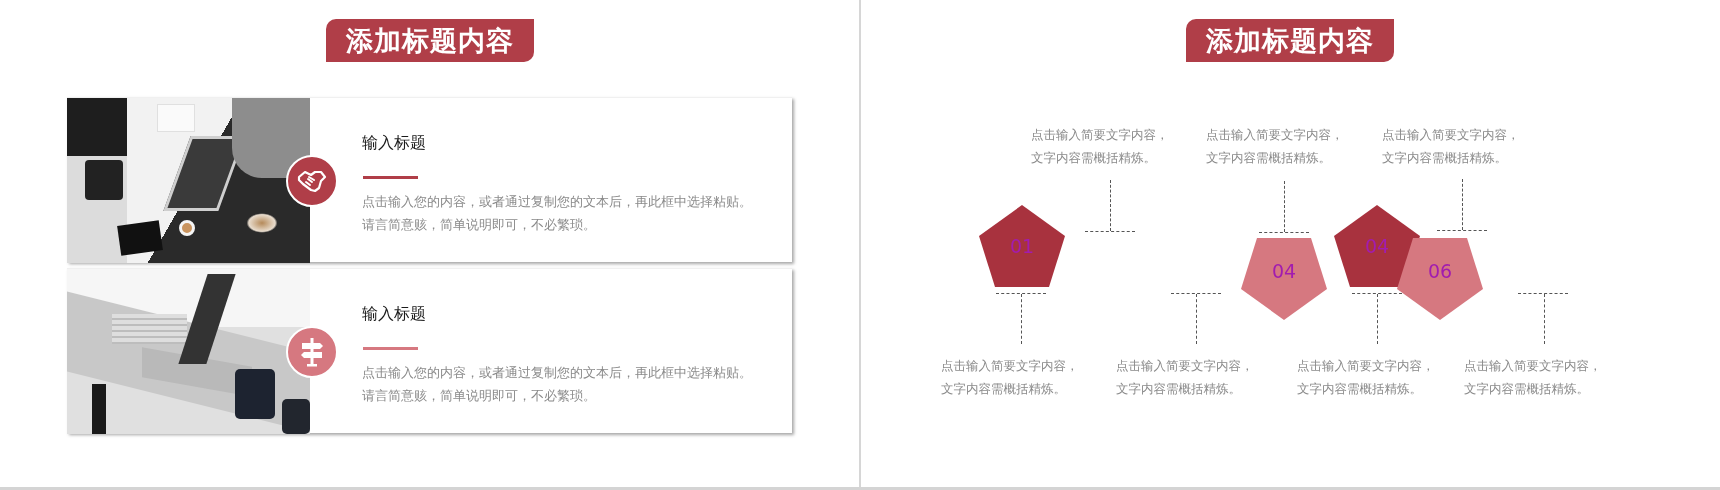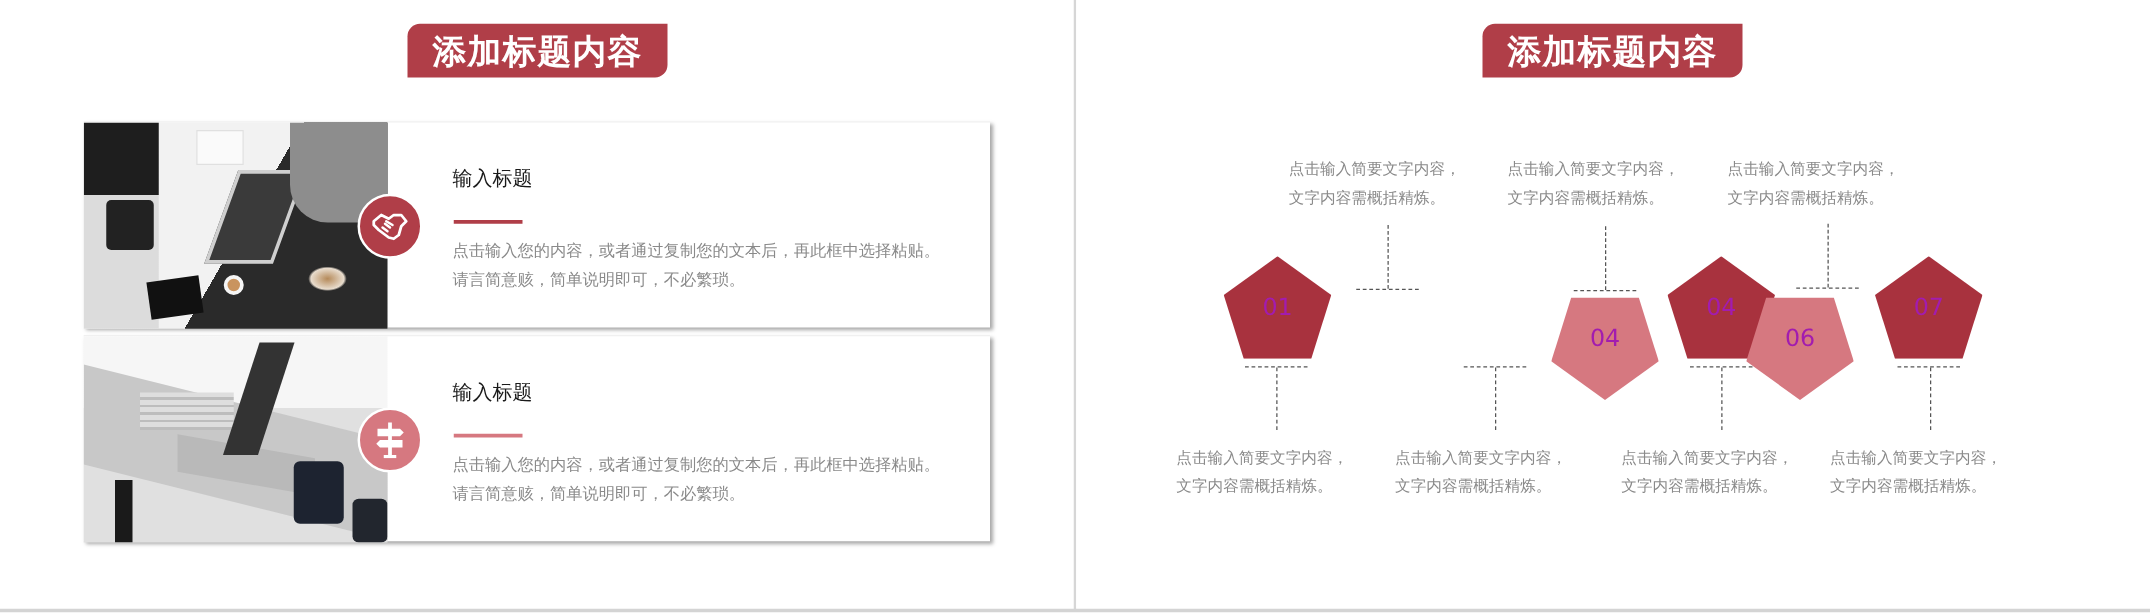--- a/index.html
+++ b/index.html
@@ -203,26 +203,20 @@
       </svg>
     <div class="num">06</div>
   </div>
   <div class="dash-h" style="left:576px; top:230px;"></div>
   <div class="dash-v" style="left:601px; top:179px; height:51px;"></div>
   <div class="tl-text" style="left:521px; top:123px;">
     <div>点击输入简要文字内容，</div>
     <div>文字内容需概括精炼。</div>
   </div>
 
-  <div class="pent up" style="left:639px; top:205px;">
-    <svg width="86" height="82">
-        <polygon points="43,0 86,31 70,82 16,82 0,31" fill="#a8323e"></polygon>
-      </svg>
-    <div class="num">07</div>
-  </div>
   <div class="dash-h" style="left:657px; top:293px;"></div>
   <div class="dash-v" style="left:683px; top:294px; height:50px;"></div>
   <div class="tl-text" style="left:603px; top:354px;">
     <div>点击输入简要文字内容，</div>
     <div>文字内容需概括精炼。</div>
   </div>
 </div>
 
 <div class="divider-h"></div>
 

